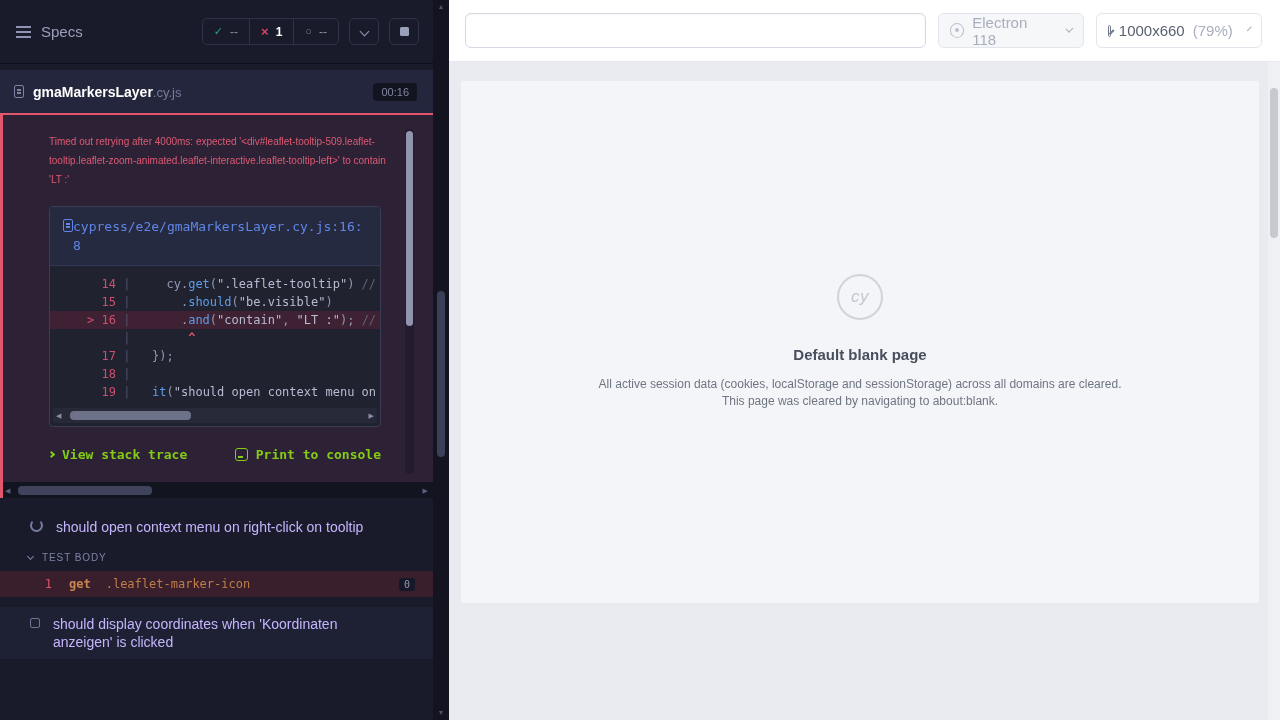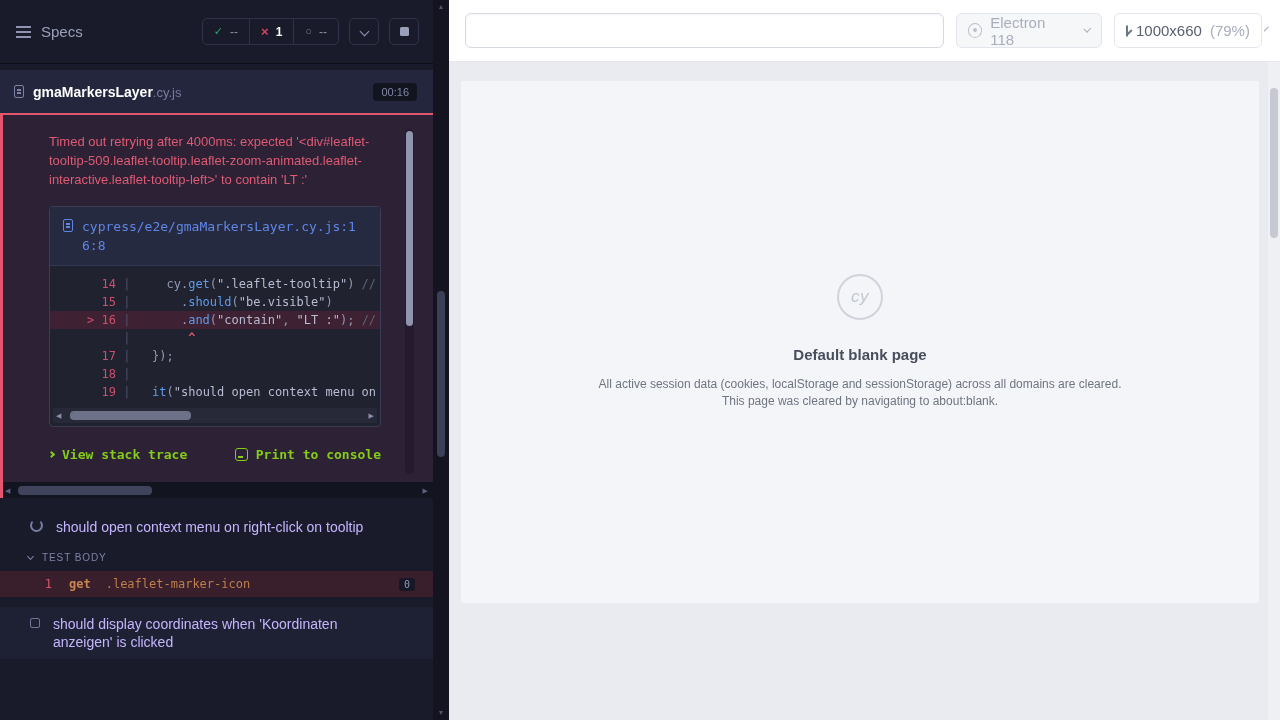--- a/index.html
+++ b/index.html
@@ -40,26 +40,26 @@
               background:currentColor; box-shadow:0 3px 0 currentColor; }
   .spec-name { font-size:14px; font-weight:bold; color:#fff; }
   .spec-ext { font-size:13px; color:#767c9c; }
   .spec-time { background:#12141f; color:#8187a5; font-size:11px; padding:3px 8px; border-radius:4px; }
 
   .failed-block { position:relative; }
   .failed-block::before { content:''; position:absolute; left:0; top:0; bottom:0; width:3px;
               background:#e2566e; z-index:3; }
   .error-region { border-top:2px solid #e2566e; background:#2d2136;
               padding:17px 34px 20px 49px; position:relative; }
-  .error-msg { color:#df5a73; font-size:13px; line-height:19px; max-width:338px; word-wrap:break-word; }
+  .error-msg { color:#df5a73; font-size:10px; line-height:19px; max-width:338px; word-wrap:break-word; }
 
   .codeframe { margin-top:17px; width:332px; background:#20222f; border:1px solid #3a3d55;
                border-radius:4px; overflow:hidden; }
   .cf-file { background:#262a41; border-bottom:1px solid #343853; padding:10px 13px;
-             display:flex; gap:9px; align-items:flex-start; }
+             display:flex; gap:0; align-items:flex-start; }
   .cf-file .doc-icon { color:#5f86e6; margin-top:2px; }
   .cf-file-link { color:#5f86e6; font-family:"DejaVu Sans Mono", monospace; font-size:13px;
                   line-height:19px; word-break:break-all; }
   .cf-code { padding:9px 0 4px; font-family:"DejaVu Sans Mono", monospace; font-size:12px;
              line-height:18px; overflow:hidden; }
   .code-line { padding:0 0 0 10px; white-space:pre; }
   .code-line.hl { background:#3e2133; }
   .tk-gutter { color:#ce4f6d;margin-left:27px; }
   .tk-pipe { color:#4e526b; }
   .tk-plain { color:#9298b2; }
@@ -123,21 +123,21 @@
   .main { flex:1; display:flex; flex-direction:column; background:#e9ebf0; min-width:0; }
   .topbar { height:62px; flex:0 0 62px; background:#fff; display:flex; align-items:center;
             padding:0 6px 0 16px; gap:12px; border-bottom:1px solid #e6e8ed; }
   .url-input { flex:1; height:35px; border:1px solid #d5d9e2; border-radius:6px; background:#fff;
                padding:0 12px; font-size:13px; color:#3c4352; outline:none;
                box-shadow:inset 0 1px 2px rgba(0,0,0,0.04); min-width:0;
                font-family:"Liberation Sans", sans-serif; }
   .sel-btn { height:35px; border:1px solid #e2e5ec; border-radius:6px; display:flex;
              align-items:center; padding:0 11px; gap:8px; font-size:15px; cursor:pointer; flex:0 0 auto; }
   .browser-btn { width:146px; background:#f6f7f9; color:#a8aebd; }
-  .viewport-btn { width:148px; background:#fff; }
+  .viewport-btn { width:166px; background:#fff; }
   .sel-btn .chev { width:5.5px; height:5.5px; border-width:1.5px; color:#a8aebd; margin-top:-3px; }
   .electron-icon { width:15px; height:15px; border:1.6px solid #bac0cc; border-radius:50%; position:relative; }
   .electron-icon::after { content:''; position:absolute; width:4px; height:4px; background:#bac0cc;
              border-radius:50%; top:3.8px; left:3.8px; }
   .screen-icon { width:15px; height:12px; border:1.6px solid #6f7688; border-radius:2.5px; position:relative; }
   .screen-icon::after { content:''; position:absolute; left:1px; bottom:1px; width:6px; height:1.6px;
              background:#6f7688; transform:rotate(-45deg); transform-origin:left bottom; }
   .vp-size { color:#596070; }
   .vp-scale { color:#a8aebd; }
 

